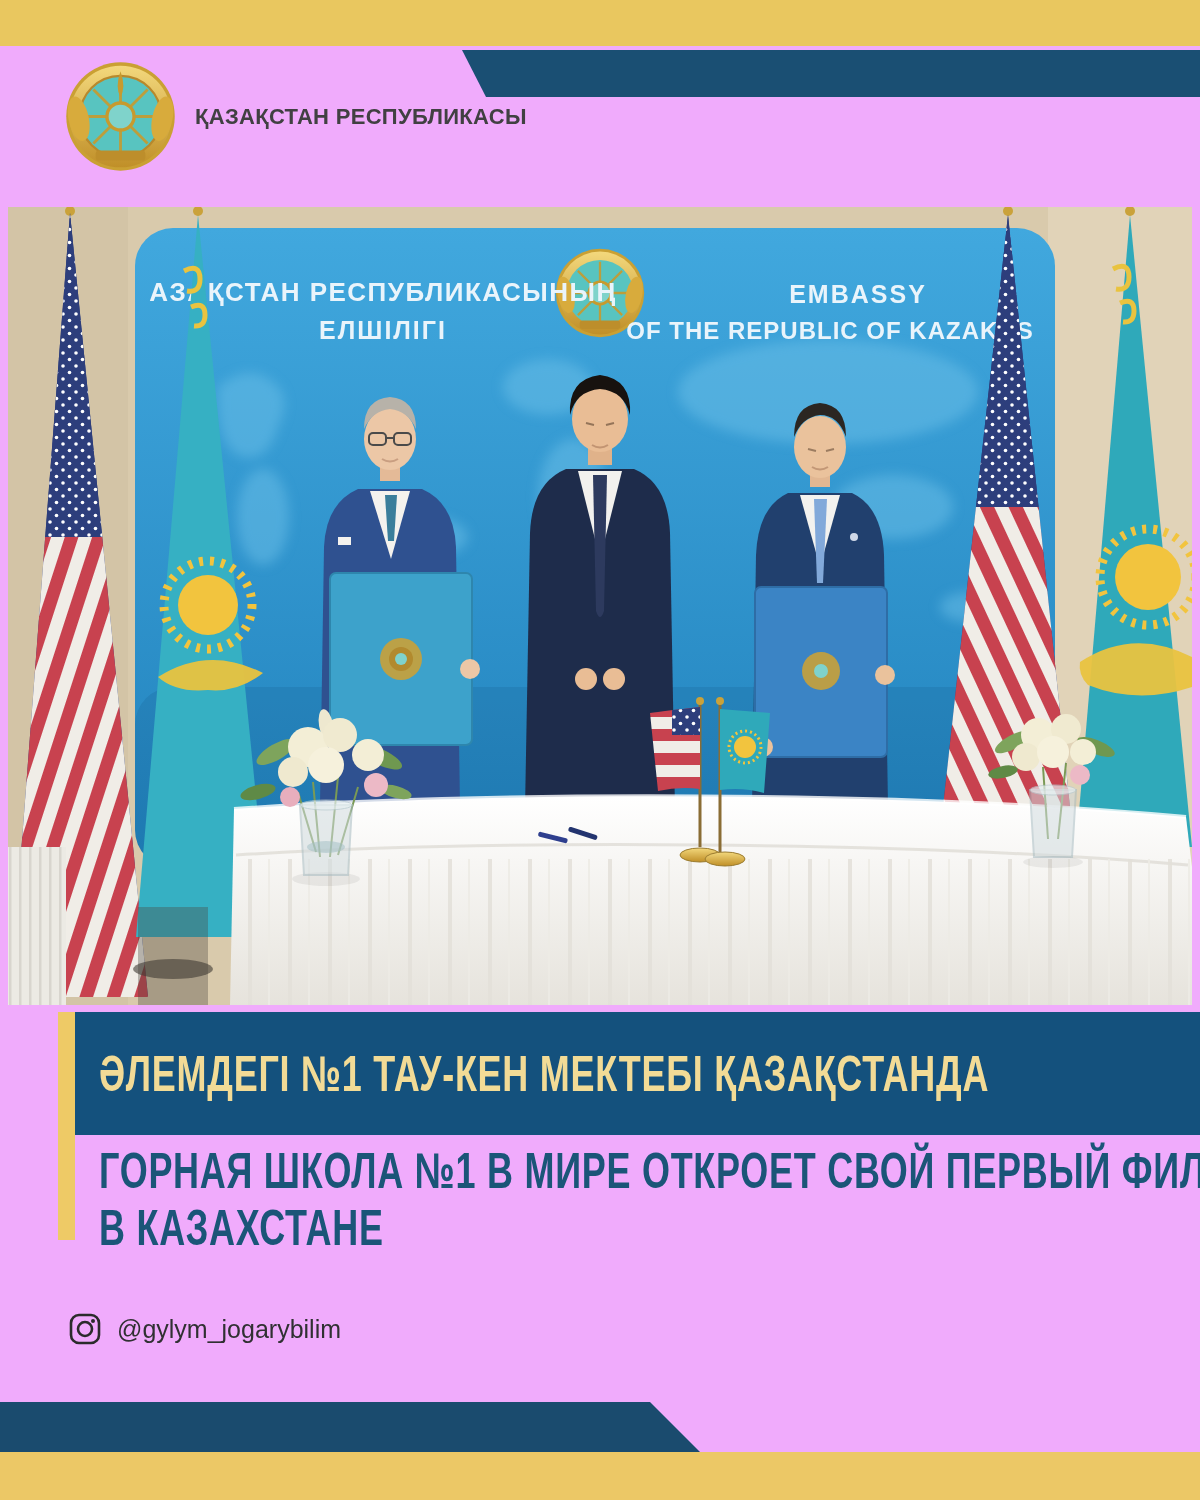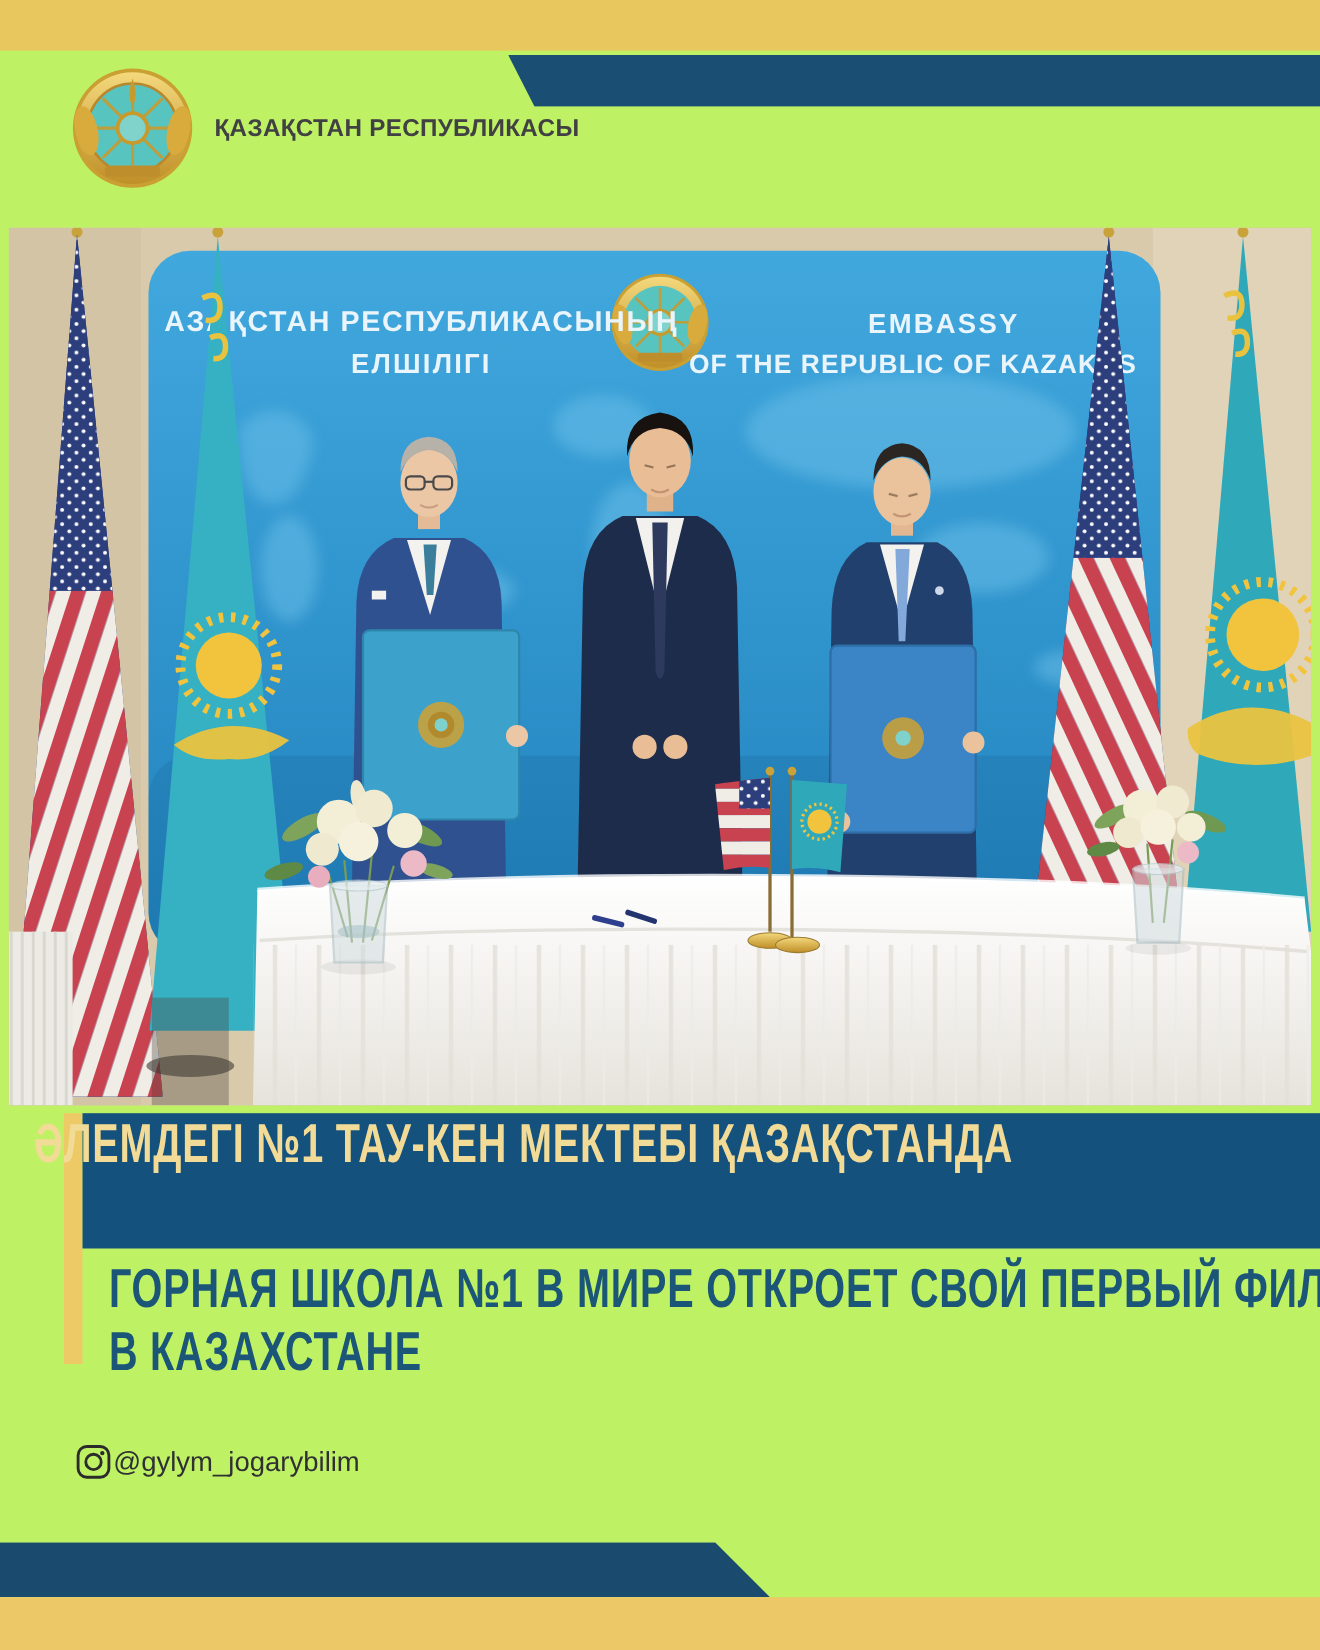--- a/index.html
+++ b/index.html
@@ -1,38 +1,38 @@
 <!DOCTYPE html>
 <html><head>
 <meta charset="utf-8">
 <style>
   html,body{margin:0;padding:0;background:#f2f2f2;}
-  .page{position:relative;width:1200px;height:1500px;background:#bef264;overflow:hidden;
+  .page{position:relative;width:1200px;height:1500px;background:#f0abfc;overflow:hidden;
         font-family:"Liberation Sans",sans-serif;}
   
   .band-top-yellow{position:absolute;left:0;top:0;width:1200px;height:46px;background:#e9c75f;}
   .band-top-navy{position:absolute;left:462px;top:50px;width:738px;height:47px;background:#1a4f73;
                  clip-path:polygon(0 0,100% 0,100% 100%,24px 100%);}
   
   .brand{position:absolute;left:64px;top:60px;display:flex;align-items:center;gap:18px;}
   .brand-text{font-size:22px;font-weight:bold;color:#414042;line-height:29px;letter-spacing:.3px;}
   
   .photo{position:absolute;left:8px;top:207px;width:1184px;height:798px;overflow:hidden;background:#d9caac;}
   
   .accent-bar{position:absolute;left:58px;top:1012px;width:17px;height:228px;background:#eeca66;}
   .headline-band{position:absolute;left:75px;top:1012px;width:1125px;height:123px;background:#14517d;
-                 display:flex;flex-direction:row;justify-content:center;padding-left:24px;box-sizing:border-box;}
+                 display:flex;flex-direction:column;justify-content:center;padding-left:24px;box-sizing:border-box;}
   .kk-line{color:#f2db96;font-size:50px;font-weight:bold;line-height:54px;white-space:nowrap;}
   .headline-ru{position:absolute;left:99px;top:1143px;}
   .ru-line{color:#1b5578;font-size:50px;font-weight:bold;line-height:57px;white-space:nowrap;}
   .cond{display:inline-block;transform:scaleX(.72);transform-origin:0 50%;letter-spacing:1px;}
   
   .social{position:absolute;left:68px;top:1312px;display:flex;align-items:center;gap:14px;
           color:#303032;font-size:25px;}
-  .social-item{display:flex;align-items:center;gap:1px;white-space:nowrap;}
+  .social-item{display:flex;align-items:center;gap:15px;white-space:nowrap;}
   .social-item svg{display:block;}
   
   .band-bottom-navy{position:absolute;left:0;top:1402px;width:700px;height:50px;background:#1a4b6e;
                     clip-path:polygon(0 0,650px 0,100% 100%,0 100%);}
   .band-bottom-yellow{position:absolute;left:0;top:1452px;width:1200px;height:48px;background:#ecc866;}
 </style>
 </head>
 <body>
 
 <div class="page">

